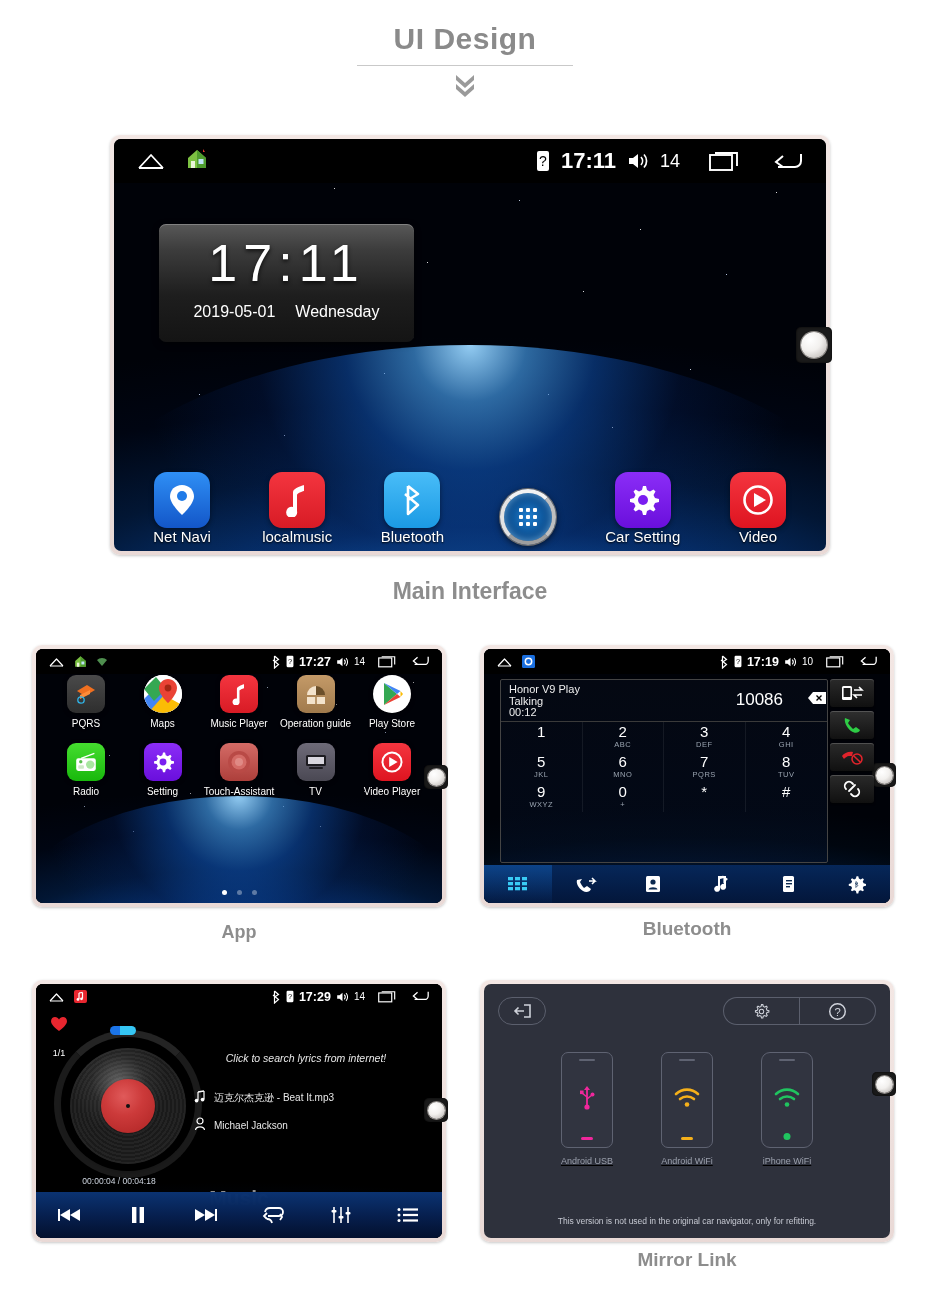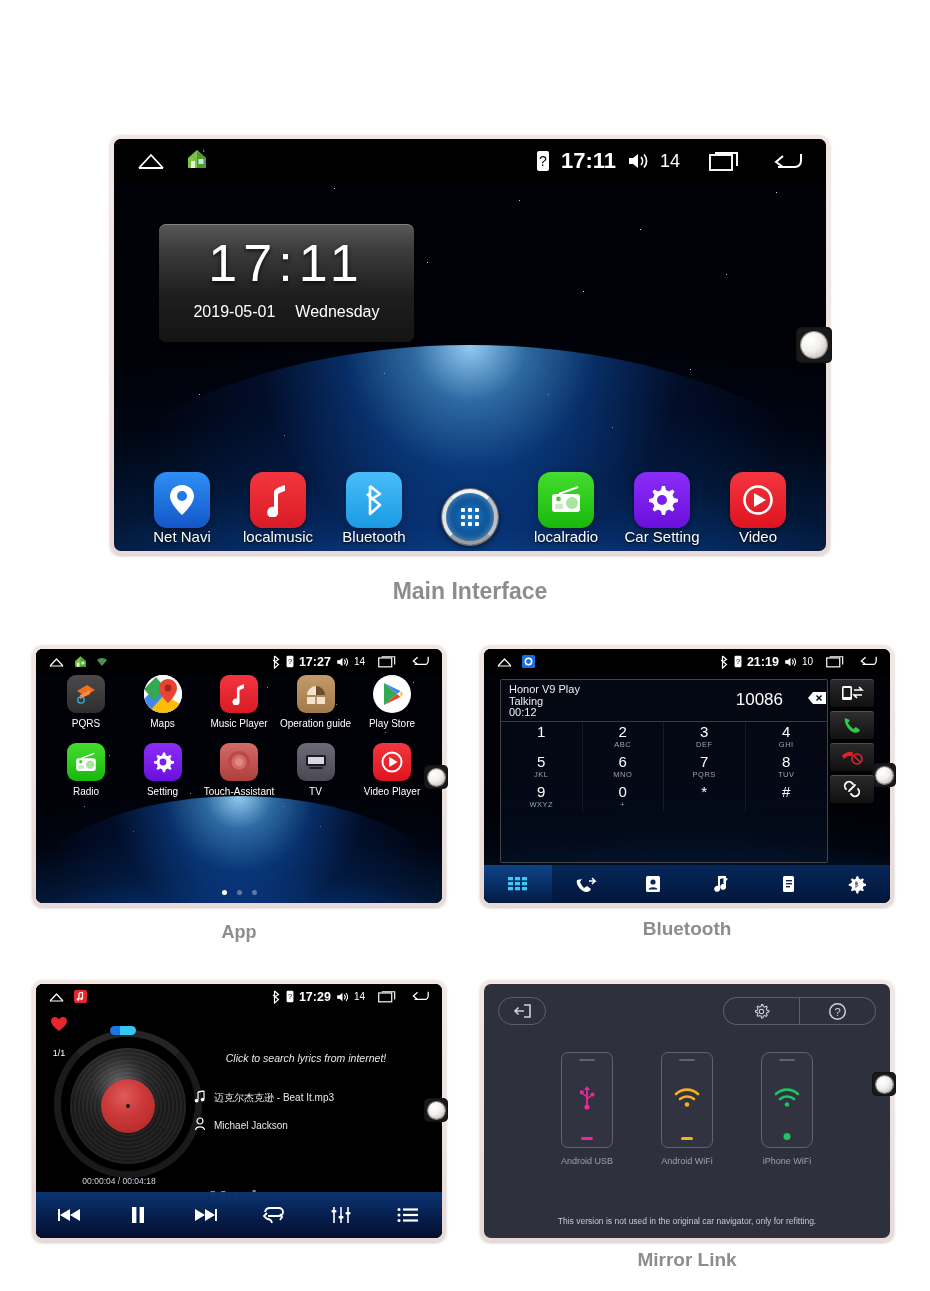--- a/index.html
+++ b/index.html
@@ -208,40 +208,50 @@
   
   #dev-mirror .screen { background:#2e313c; }
   .ml-top { position:absolute; left:14px; top:12px; right:14px; height:30px; z-index:3;
             display:flex; align-items:center; justify-content:space-between; }
   .ml-btn { border:1px solid #5b5f6d; border-radius:15px; height:28px; display:flex;
             align-items:center; justify-content:center; }
   .ml-exit { width:48px; }
   .ml-pair { width:76px; }
   .ml-div { width:1px; height:28px; background:#5b5f6d; }
   .ml-cards { position:absolute; left:0; top:68px; width:100%; display:flex;
-              justify-content:center; gap:48px; z-index:3; }
+              justify-content:center; gap:48px; z-index:3;text-decoration:underline; }
   .ml-card { width:52px; text-align:center; }
   .phone { width:52px; height:96px; border:1px solid #5f6372; border-radius:7px; position:relative;
            background:#34374291; display:flex; align-items:center; justify-content:center; }
   .phone.ios { border-radius:9px; }
   .ph-speaker { position:absolute; top:6px; left:50%; transform:translateX(-50%);
                 width:16px; height:2px; border-radius:1px; background:#5f6372; }
   .ph-bottom { position:absolute; bottom:7px; left:50%; transform:translateX(-50%);
                width:12px; height:3px; border-radius:2px; }
   .ph-bottom.dot { width:7px; height:7px; border-radius:50%; }
   .ml-card-label { color:#9ba0ad; font-size:9px; margin-top:8px; white-space:nowrap; }
   .ml-foot { position:absolute; left:0; bottom:12px; width:100%; text-align:center; z-index:3; }
   .ml-foot-1 { color:#f0f1f4; font-size:10.5px; font-weight:bold; }
   .ml-foot-2 { color:#c6c9d2; font-size:8.5px; margin-top:4px; }
 </style>
 </head>
 <body>
 
 <div class="page">
 
+  <div class="hdr">
+    <div class="hdr-title">UI Design</div>
+    <div class="hdr-rule"></div>
+    <div class="chev">
+      <svg width="26" height="26" viewBox="0 0 26 26">
+        <path d="M4 3 L13 11 L22 3 L22 8 L13 16 L4 8 Z" fill="#9a9a9a"></path>
+        <path d="M4 12 L13 20 L22 12 L22 17 L13 25 L4 17 Z" fill="#9a9a9a"></path>
+      </svg>
+    </div>
+  </div>
 
   <div class="device" id="dev-main">
     <div class="screen">
       <div class="stars"></div>
       <div class="earth-glow"></div>
 
       <div class="statusbar" style="height:44px; padding:0 22px;">
         <div class="sb-left" style="gap:20px;">
           <span class="sb-ico">
             <svg width="30" height="20" viewBox="0 0 30 20">
@@ -338,32 +348,20 @@
                 <i></i>
                 <i></i>
                 <i></i>
                 <i></i>
                 <i></i>
               </span>
           </div>
           <div class="dock-label"></div>
         </div>
 
-        <div class="dock-item">
-          <div class="app-tile" style="background:linear-gradient(180deg,#45dd2f,#18b80c);">
-            <svg width="34" height="30" viewBox="0 0 34 30">
-              <path d="M10 9 L29 2" stroke="#fff" stroke-width="2"></path>
-              <rect x="3" y="9" width="28" height="18" rx="3" fill="#fff"></rect>
-              <circle cx="23" cy="18" r="6" fill="#a8e6a0"></circle>
-              <circle cx="9.5" cy="14" r="2.4" fill="#5bbf4f"></circle>
-              <rect x="6" y="19" width="8" height="5" rx="1" fill="#cfe9c8"></rect>
-            </svg>
-          </div>
-          <div class="dock-label">localradio</div>
-        </div>
 
         <div class="dock-item">
           <div class="app-tile" style="background:linear-gradient(180deg,#8b2df7,#6a0fdc);">
             <svg width="32" height="32" viewBox="0 0 32 32">
               <path d="M16 2 l3 0 1 4 3 1.5 3.5-2 2 2 -2 3.5 1.5 3 4 1 0 3 -4 1 -1.5 3 2 3.5 -2 2 -3.5-2 -3 1.5 -1 4 -3 0 -1-4 -3-1.5 -3.5 2 -2-2 2-3.5 -1.5-3 -4-1 0-3 4-1 1.5-3 -2-3.5 2-2 3.5 2 3-1.5 z" fill="#fff"></path>
               <circle cx="16" cy="16" r="5" fill="#7a1ef0"></circle>
             </svg>
           </div>
           <div class="dock-label">Car Setting</div>
         </div>
@@ -601,21 +599,21 @@
             <svg width="10" height="14" viewBox="0 0 10 14">
                 <path d="M3.5 1 L3.5 13 L7.5 9.5 L2 5 M3.5 7 L7.5 4.5 L3.5 1" fill="none" stroke="#fff" stroke-width="1.2"></path>
               </svg>
           </span>
           <span class="sb-ico">
             <svg width="8" height="13" viewBox="0 0 14 22">
                 <rect x="1" y="1" width="12" height="20" rx="2" fill="#fff"></rect>
                 <text x="7" y="16" font-size="13" font-family="Liberation Sans" text-anchor="middle" fill="#000">?</text>
               </svg>
           </span>
-          <span class="sb-time" style="font-size:12.5px;">21:19</span>
+          <span class="sb-time" style="font-size:12.5px;">17:19</span>
           <span class="sb-ico">
             <svg width="13" height="12" viewBox="0 0 22 20">
                 <path d="M2 7 L6 7 L11 3 L11 17 L6 13 L2 13 Z" fill="#fff"></path>
                 <path d="M14 6 a6 6 0 0 1 0 8" fill="none" stroke="#fff" stroke-width="1.8"></path>
                 <path d="M17 3.5 a9.5 9.5 0 0 1 0 13" fill="none" stroke="#fff" stroke-width="1.8"></path>
               </svg>
           </span>
           <span class="sb-vol" style="font-size:10px;">10</span>
           <span class="sb-ico" style="margin-left:8px;">
             <svg width="18" height="13" viewBox="0 0 30 22">

